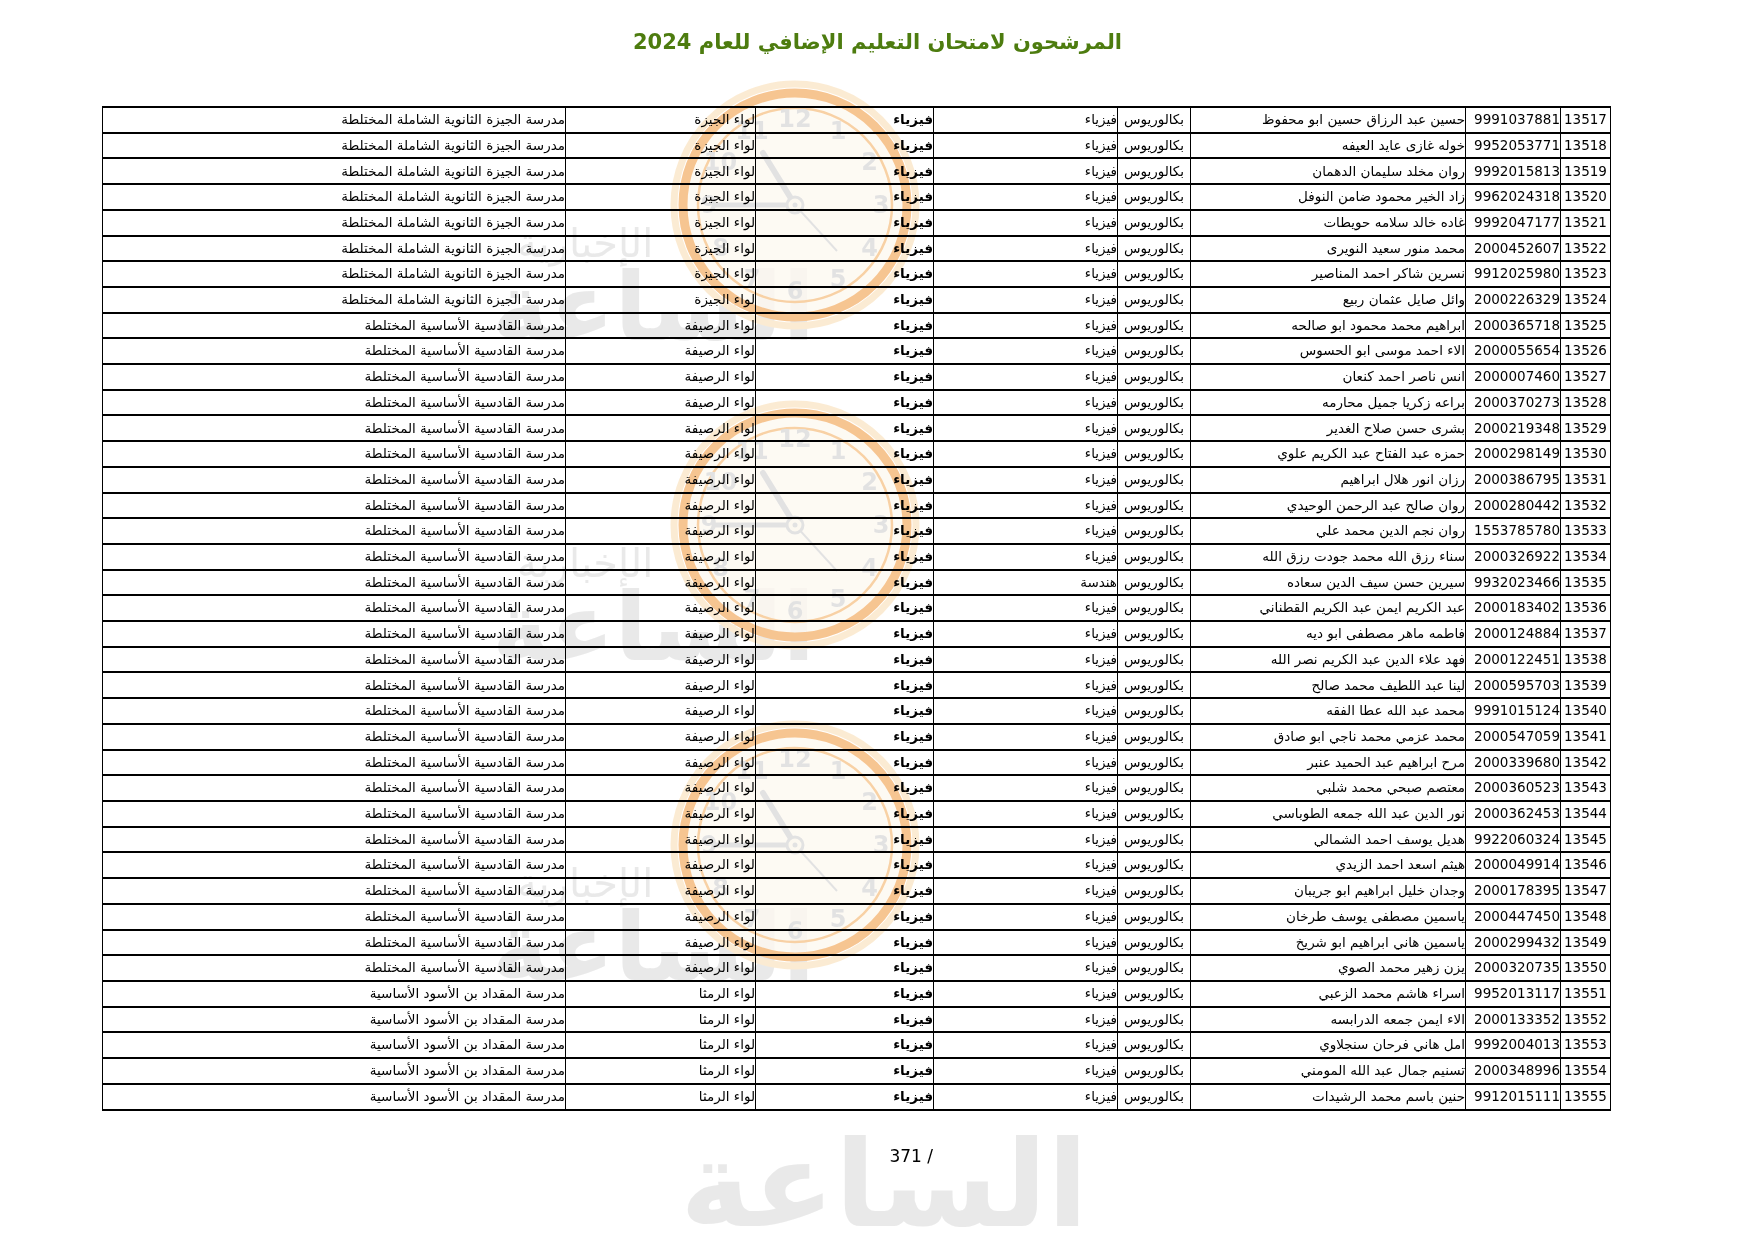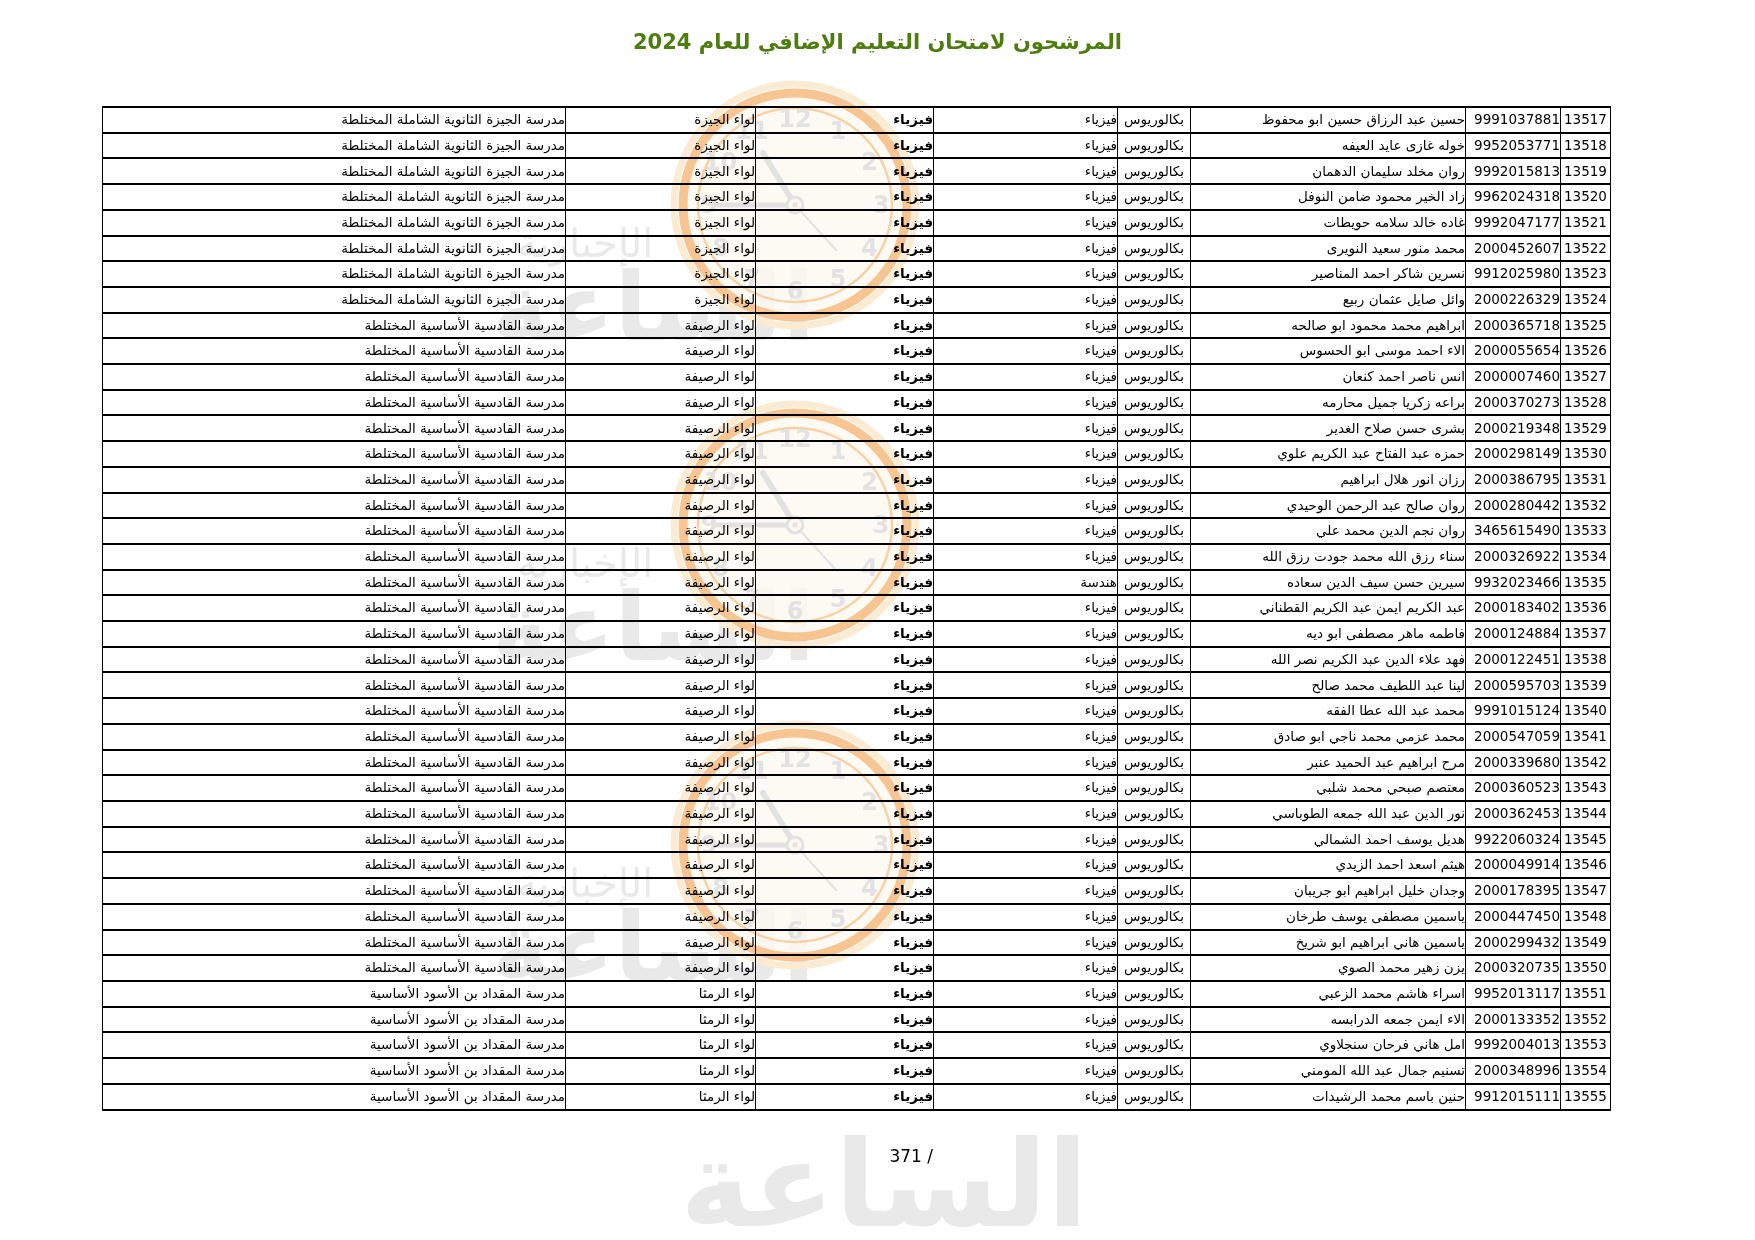--- a/index.html
+++ b/index.html
@@ -298,21 +298,21 @@
           <td class="c-national_id">2000280442</td>
           <td class="c-name">روان صالح عبد الرحمن الوحيدي</td>
           <td class="c-degree">بكالوريوس</td>
           <td class="c-specialization">فيزياء</td>
           <td class="c-subject">فيزياء</td>
           <td class="c-district">لواء الرصيفة</td>
           <td class="c-school">مدرسة القادسية الأساسية المختلطة</td>
         </tr>
         <tr>
           <td class="c-serial">13533</td>
-          <td class="c-national_id">3465615490</td>
+          <td class="c-national_id">1553785780</td>
           <td class="c-name">روان نجم الدين محمد علي</td>
           <td class="c-degree">بكالوريوس</td>
           <td class="c-specialization">فيزياء</td>
           <td class="c-subject">فيزياء</td>
           <td class="c-district">لواء الرصيفة</td>
           <td class="c-school">مدرسة القادسية الأساسية المختلطة</td>
         </tr>
         <tr>
           <td class="c-serial">13534</td>
           <td class="c-national_id">2000326922</td>

